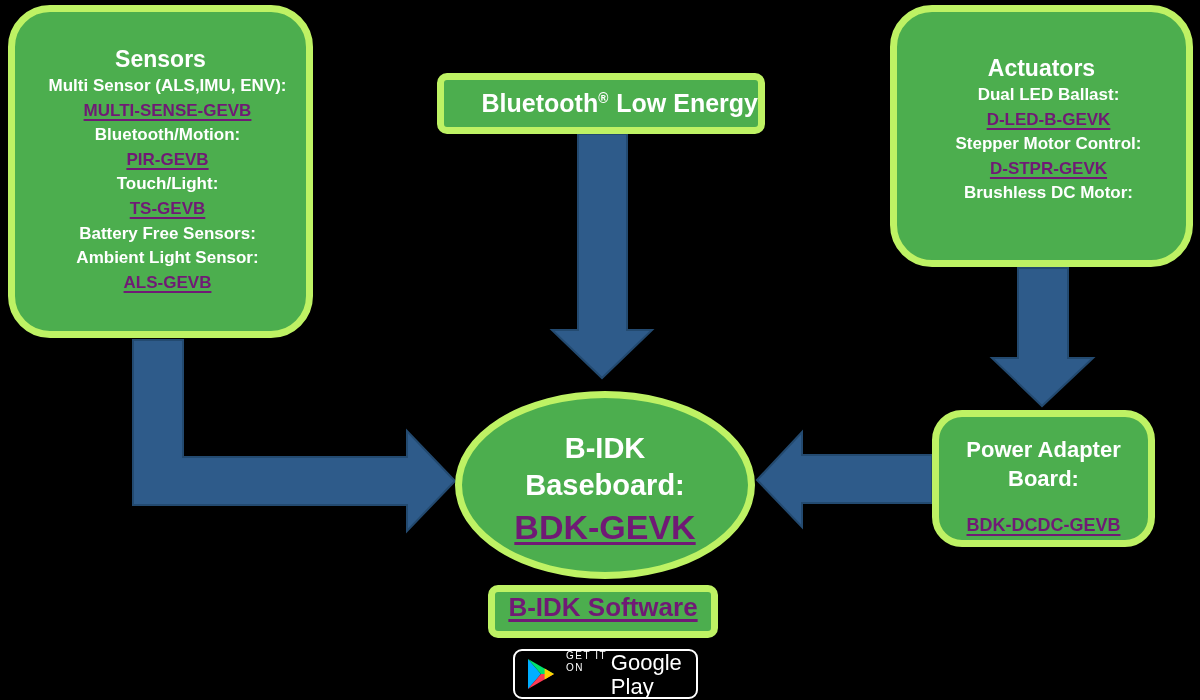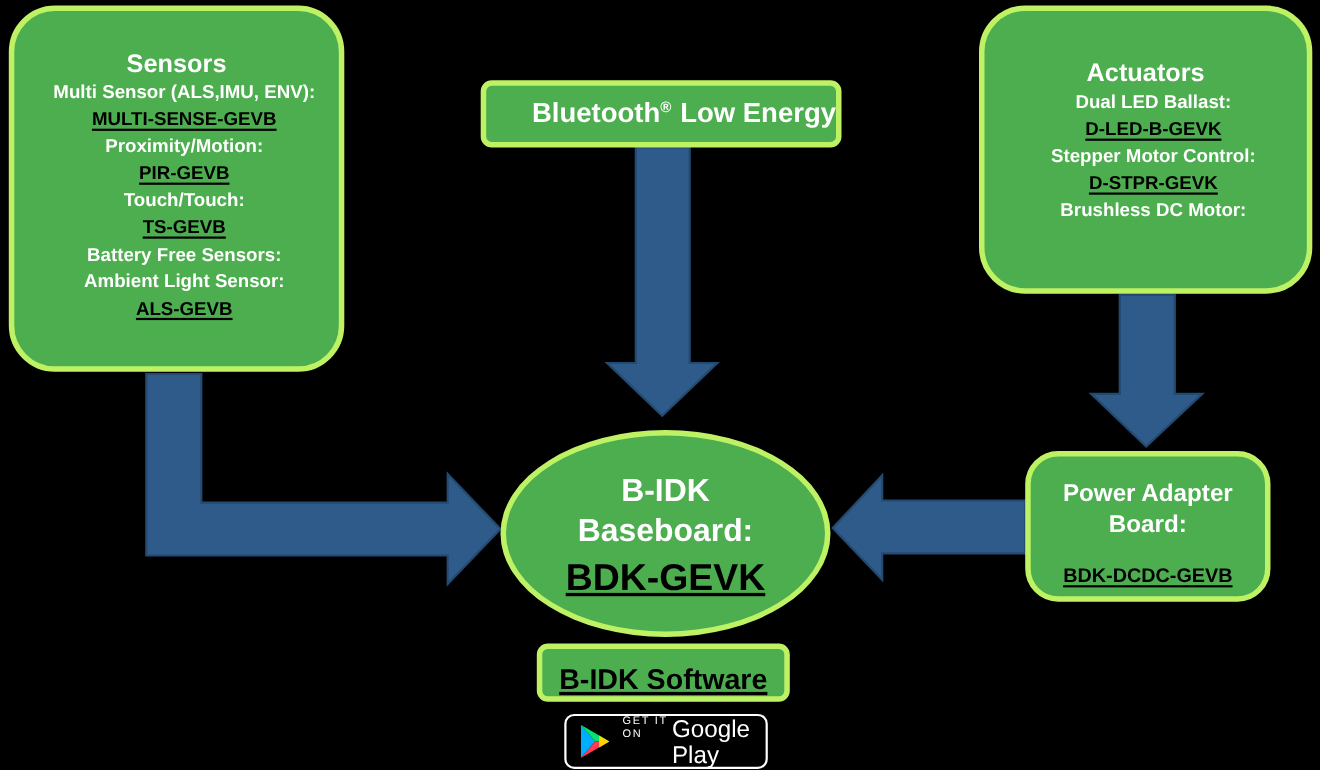--- a/index.html
+++ b/index.html
@@ -4,27 +4,27 @@
 <title>B-IDK Diagram</title>
 <style>
   html,body{margin:0;padding:0;background:#000;}
   #canvas{
     position:relative;width:1200px;height:700px;background:#000;overflow:hidden;
     font-family:"Liberation Sans",sans-serif;
   }
   #arrows{position:absolute;left:0;top:0;width:1200px;height:700px;}
   .node{
     position:absolute;box-sizing:border-box;
-    background:#4CAE4E;border:5px solid #bef264;
+    background:#4CAE4E;border:7px solid #bef264;
     color:#FFFFFF;font-weight:bold;text-align:center;
   }
   .box-title{font-size:23px;line-height:30px;}
   .ln{font-size:17px;line-height:24.6px;white-space:nowrap;margin-left:14px;}
   .link{
-    color:#000000;text-decoration:underline;
+    color:#701a75;text-decoration:underline;
     text-decoration-thickness:2px;text-underline-offset:3px;
     cursor:pointer;
   }
   
   #sensors-box{left:8px;top:5px;width:305px;height:333px;border-radius:42px;padding-top:32px;}
   
   #actuators-box{left:890px;top:5px;width:303px;height:262px;border-radius:42px;padding-top:41px;}
   
   #ble-box{left:437px;top:73px;width:328px;height:61px;border-radius:10px;
     display:flex;align-items:center;justify-content:flex-end;font-size:25px;}
@@ -34,21 +34,21 @@
   #baseboard-ellipse{left:455px;top:391px;width:300px;height:188px;border-radius:50%;padding-top:32px;}
   .ellipse-title{font-size:29px;line-height:37px;}
   .ellipse-link{display:inline-block;font-size:34px;line-height:42px;margin-top:2px;
     text-decoration-thickness:3px;}
   
   #power-box{left:932px;top:410px;width:223px;height:137px;border-radius:30px;padding-top:18px;}
   .power-title{font-size:22px;line-height:29px;padding:0 8px;}
   .power-link{display:inline-block;font-size:18px;line-height:22px;margin-top:21px;}
   
   #software-box{left:488px;top:585px;width:230px;height:53px;border-radius:10px;
-    display:flex;align-items:flex-end;justify-content:center;}
+    display:flex;align-items:flex-start;justify-content:center;}
   .software-link{font-size:26px;text-decoration-thickness:3px;}
   
   #gp-badge{
     position:absolute;left:513px;top:649px;width:185px;height:50px;box-sizing:border-box;
     background:#000;border:2px solid #FFFFFF;border-radius:9px;
     display:flex;align-items:center;padding-left:13px;cursor:pointer;
   }
   #gp-icon{width:26px;height:36px;flex:0 0 auto;}
   .gp-text{display:flex;flex-direction:row;margin-left:12px;color:#FFFFFF;}
   .gp-tagline{font-size:10px;letter-spacing:1.5px;line-height:12px;font-weight:normal;}
@@ -63,23 +63,23 @@
     <polygon stroke-width="2" points="133,340 183,340 183,457 407,457 407,431 455,481 407,531 407,505 133,505" fill="#2E5B8A" stroke="#234A70"></polygon>
     <polygon stroke-width="2" points="578,134 627,134 627,330 652,330 602,378 552,330 578,330" fill="#2E5B8A" stroke="#234A70"></polygon>
     <polygon stroke-width="2" points="1018,268 1068,268 1068,358 1093,358 1042,406 992,358 1018,358" fill="#2E5B8A" stroke="#234A70"></polygon>
     <polygon stroke-width="2" points="932,455 932,503 802,503 802,527 757,480 802,432 802,455" fill="#2E5B8A" stroke="#234A70"></polygon>
   </svg>
 
   <div class="node" id="sensors-box">
     <div class="box-title">Sensors</div>
     <div class="ln">Multi Sensor (ALS,IMU, ENV):</div>
     <div class="ln"><span class="link">MULTI-SENSE-GEVB</span></div>
-    <div class="ln">Proximity/Motion:</div>
+    <div class="ln">Bluetooth/Motion:</div>
     <div class="ln"><span class="link">PIR-GEVB</span></div>
-    <div class="ln">Touch/Touch:</div>
+    <div class="ln">Touch/Light:</div>
     <div class="ln"><span class="link">TS-GEVB</span></div>
     <div class="ln">Battery Free Sensors:</div>
     <div class="ln">Ambient Light Sensor:</div>
     <div class="ln"><span class="link">ALS-GEVB</span></div>
   </div>
 
   <div class="node" id="ble-box">
     <span><span>Bluetooth</span><sup>®</sup><span class="ble-suffix">Low Energy</span></span>
   </div>
 

